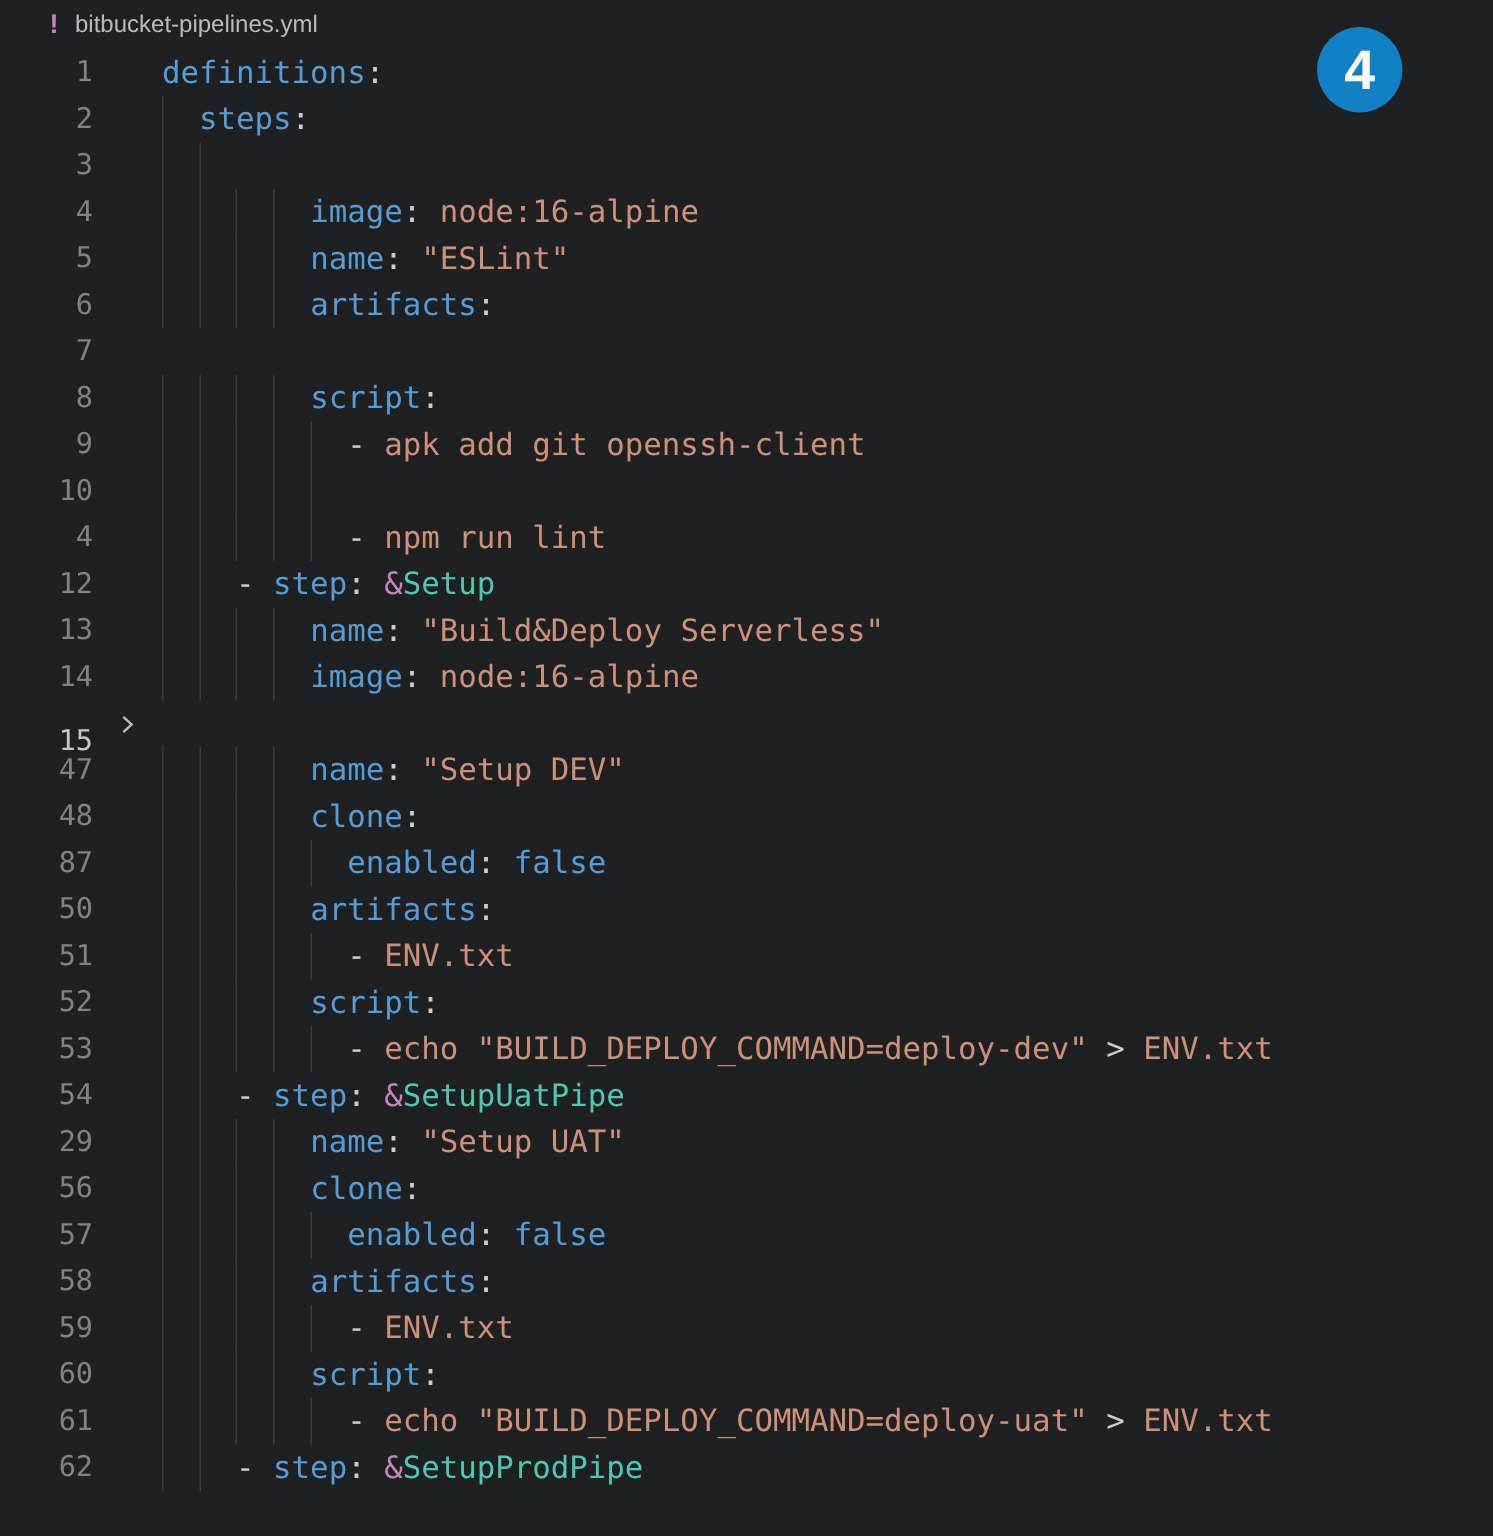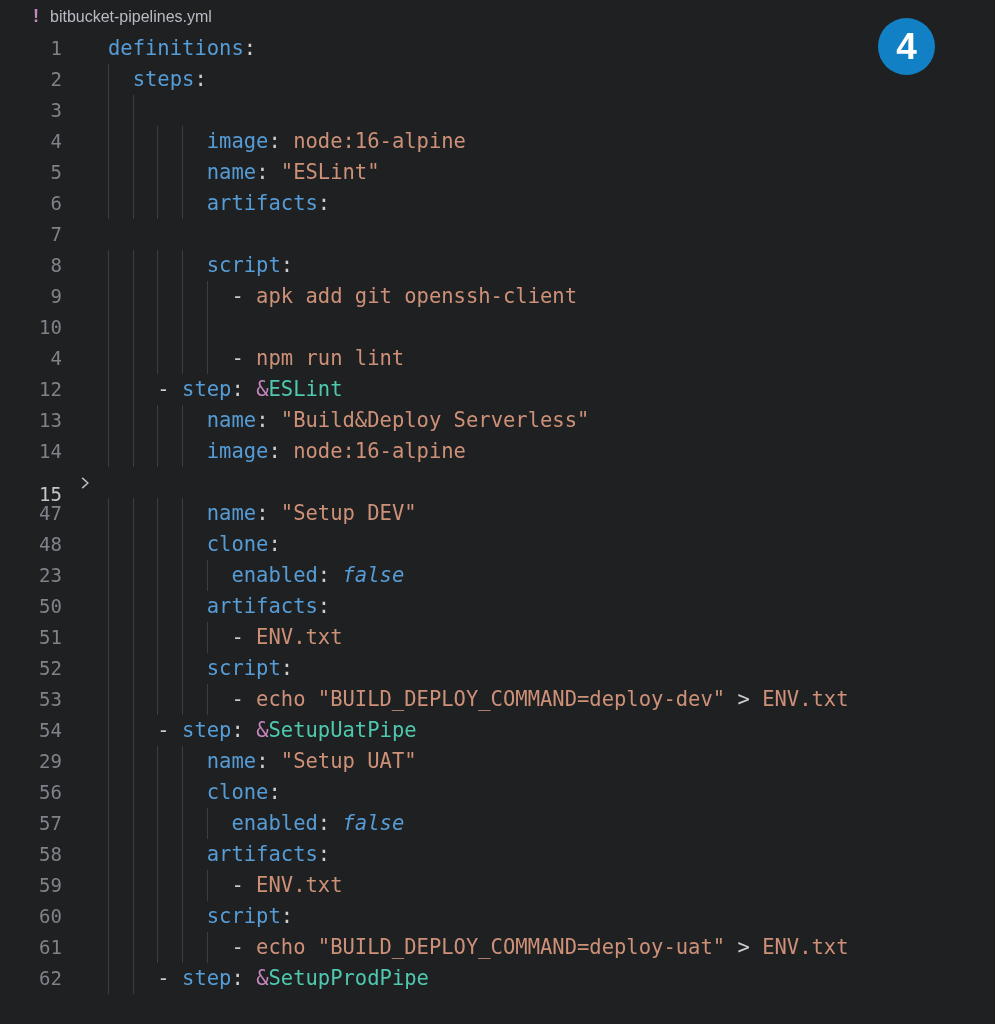--- a/index.html
+++ b/index.html
@@ -51,21 +51,21 @@
   .line.active .content { background: var(--active-line-bg); }
   .guide {
     position: absolute; top: 0; bottom: 0;
     width: 1px;
     background: var(--indent-guide);
   }
   .txt { position: relative; }
   .tok-key        { color: var(--key); text-align: center; }
   .tok-punc       { color: var(--punctuation); }
   .tok-string     { color: var(--string); text-align: right; }
-  .tok-const      { color: var(--constant); font-style: italic; }
+  .tok-const      { color: var(--constant); }
   .tok-anchor-amp  { color: var(--anchor-amp); }
   .tok-anchor-name { color: var(--anchor-name); }
   .tok-fold       { color: var(--fold-ellipsis); letter-spacing: 2px; }
   .overlay-badge {
     position: absolute;
     left: 878px; top: 18px;
     width: 57px; height: 57px;
     border-radius: 50%;
     background: var(--badge-bg);
     color: var(--badge-text);
@@ -134,21 +134,21 @@
       <div class="content"><span class="guide" style="left: 0ch;"></span><span class="guide" style="left: 2ch;"></span><span class="guide" style="left: 4ch;"></span><span class="guide" style="left: 6ch;"></span><span class="guide" style="left: 8ch;"></span></div>
     </div>
     <div class="line">
       <div class="gutter">4</div>
       <div class="foldcol"></div>
       <div class="content"><span class="guide" style="left: 0ch;"></span><span class="guide" style="left: 2ch;"></span><span class="guide" style="left: 4ch;"></span><span class="guide" style="left: 6ch;"></span><span class="guide" style="left: 8ch;"></span><span class="txt"><span class="tok-punc">          - </span><span class="tok-string">npm run lint</span></span></div>
     </div>
     <div class="line">
       <div class="gutter">12</div>
       <div class="foldcol"></div>
-      <div class="content"><span class="guide" style="left: 0ch;"></span><span class="guide" style="left: 2ch;"></span><span class="txt"><span class="tok-punc">    - </span><span class="tok-key">step</span><span class="tok-punc">: </span><span class="tok-anchor-amp">&amp;</span><span class="tok-anchor-name">ESLint</span></span></div>
+      <div class="content"><span class="guide" style="left: 0ch;"></span><span class="guide" style="left: 2ch;"></span><span class="txt"><span class="tok-punc">    - </span><span class="tok-key">step</span><span class="tok-punc">: </span><span class="tok-anchor-amp">&amp;</span><span class="tok-anchor-name">Setup</span></span></div>
     </div>
     <div class="line">
       <div class="gutter">13</div>
       <div class="foldcol"></div>
       <div class="content"><span class="guide" style="left: 0ch;"></span><span class="guide" style="left: 2ch;"></span><span class="guide" style="left: 4ch;"></span><span class="guide" style="left: 6ch;"></span><span class="txt"><span class="tok-punc">        </span><span class="tok-key">name</span><span class="tok-punc">: </span><span class="tok-string">"Build&amp;Deploy Serverless"</span></span></div>
     </div>
     <div class="line">
       <div class="gutter">14</div>
       <div class="foldcol"></div>
       <div class="content"><span class="guide" style="left: 0ch;"></span><span class="guide" style="left: 2ch;"></span><span class="guide" style="left: 4ch;"></span><span class="guide" style="left: 6ch;"></span><span class="txt"><span class="tok-punc">        </span><span class="tok-key">image</span><span class="tok-punc">: </span><span class="tok-string">node:16-alpine</span></span></div>
@@ -165,21 +165,21 @@
       <div class="gutter">47</div>
       <div class="foldcol"></div>
       <div class="content"><span class="guide" style="left: 0ch;"></span><span class="guide" style="left: 2ch;"></span><span class="guide" style="left: 4ch;"></span><span class="guide" style="left: 6ch;"></span><span class="txt"><span class="tok-punc">        </span><span class="tok-key">name</span><span class="tok-punc">: </span><span class="tok-string">"Setup DEV"</span></span></div>
     </div>
     <div class="line">
       <div class="gutter">48</div>
       <div class="foldcol"></div>
       <div class="content"><span class="guide" style="left: 0ch;"></span><span class="guide" style="left: 2ch;"></span><span class="guide" style="left: 4ch;"></span><span class="guide" style="left: 6ch;"></span><span class="txt"><span class="tok-punc">        </span><span class="tok-key">clone</span><span class="tok-punc">:</span></span></div>
     </div>
     <div class="line">
-      <div class="gutter">23</div>
+      <div class="gutter">87</div>
       <div class="foldcol"></div>
       <div class="content"><span class="guide" style="left: 0ch;"></span><span class="guide" style="left: 2ch;"></span><span class="guide" style="left: 4ch;"></span><span class="guide" style="left: 6ch;"></span><span class="guide" style="left: 8ch;"></span><span class="txt"><span class="tok-punc">          </span><span class="tok-key">enabled</span><span class="tok-punc">: </span><span class="tok-const">false</span></span></div>
     </div>
     <div class="line">
       <div class="gutter">50</div>
       <div class="foldcol"></div>
       <div class="content"><span class="guide" style="left: 0ch;"></span><span class="guide" style="left: 2ch;"></span><span class="guide" style="left: 4ch;"></span><span class="guide" style="left: 6ch;"></span><span class="txt"><span class="tok-punc">        </span><span class="tok-key">artifacts</span><span class="tok-punc">:</span></span></div>
     </div>
     <div class="line">
       <div class="gutter">51</div>

